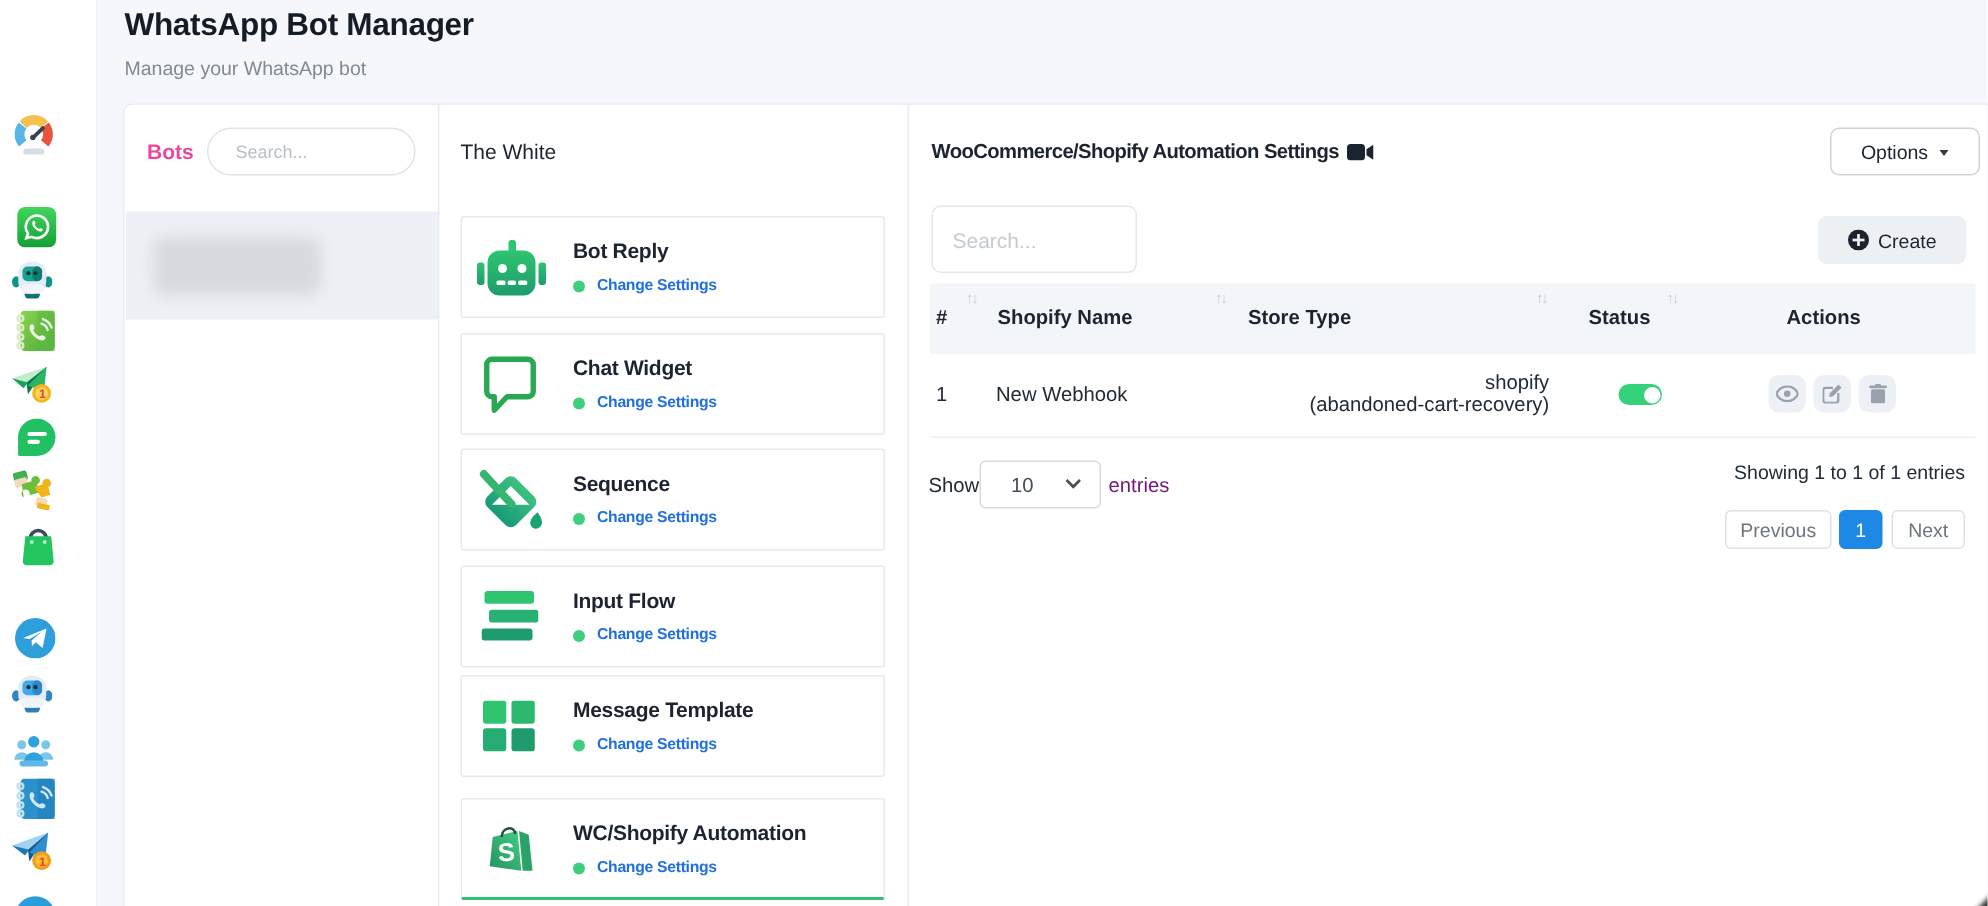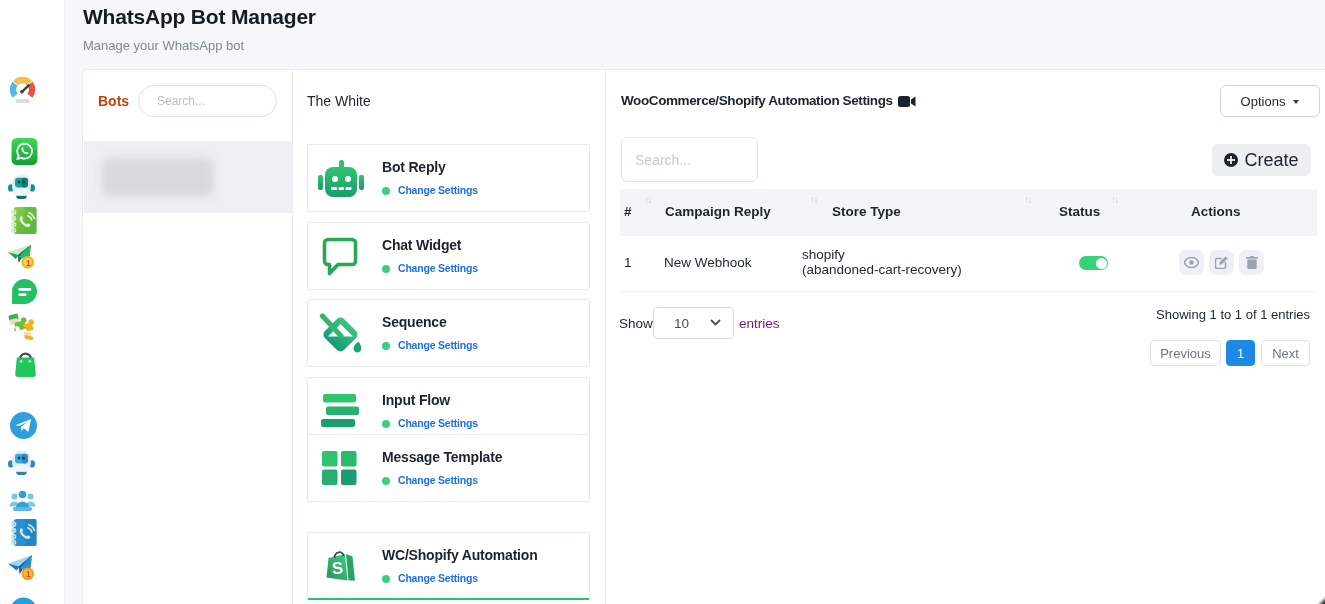--- a/index.html
+++ b/index.html
@@ -14,38 +14,38 @@
 
 
 #h1 { left:83px; top:5px; font-size:21px; font-weight:bold; color:#141c25; letter-spacing:-0.2px;}
 #h2 { left:83px; top:38px; font-size:13px; color:#7f8a95; }
 
 
 #card { left:82px; top:69px; width:1244px; height:541px; background:#fff; border:1px solid #e9ecf1; border-radius:6px 0 0 0; }
 .vdiv { position:absolute; top:0; bottom:0; width:1px; background:#e9edf2; }
 
 
-#bots-label { left:15px; top:23px; font-size:14px; font-weight:bold; color:#c2410c; }
+#bots-label { left:15px; top:23px; font-size:14px; font-weight:bold; color:#ec4899; }
 #bots-search { left:55px; top:15px; width:139px; height:32px; border:1px solid #dfe3e9; border-radius:16px; color:#b8bfc8; font-size:12px; line-height:30px; padding-left:18px; }
 #sel-row { left:1px; top:71px; width:208px; height:72px; background:#edf0f4; }
 #blob { left:18px; top:17px; width:112px; height:39px; background:#d4d7db; border-radius:7px; filter:blur(5px); opacity:0.9;}
 
 
 .mcard { position:absolute; left:224px; width:283px; height:68px; border:1px solid #e7eaf0; border-radius:2px; background:#fff; }
 .mtitle { position:absolute; left:74px; top:14px; font-size:14px; font-weight:bold; color:#1b2430; letter-spacing:-0.2px; }
 .mdot { position:absolute; left:74px; top:42px; width:8px; height:8px; border-radius:50%; background:#3ecf7e; }
 .mcs { position:absolute; left:90px; top:39px; font-size:10.5px; font-weight:bold; color:#2170dd; letter-spacing:-0.2px; }
 .micon { position:absolute; }
 
 
 #rp-title { left:538px; top:23px; font-size:13.5px; font-weight:bold; color:#1b2430; letter-spacing:-0.4px; }
 #options { left:1137px; top:15px; width:100px; height:32px; border:1px solid #ccd4dc; border-radius:6px; background:#fff; font-size:13px; color:#1b2430; display:flex; align-items:center; justify-content:center; gap:8px; }
 .caret { width:0; height:0; border-left:3.5px solid transparent; border-right:3.5px solid transparent; border-top:4.5px solid #333b44; margin-top:2px; }
 #rp-search { left:538px; top:67px; width:137px; height:45px; border:1px solid #e3e7ec; border-radius:6px; color:#c4cad2; font-size:14px; display:flex; align-items:center; padding-left:13px; }
-#create { left:1129px; top:74px; width:99px; height:32px; background:#edf0f3; border-radius:6px; display:flex; align-items:center; justify-content:center; gap:6px; font-size:18px; color:#1b2430; }
+#create { left:1129px; top:74px; width:99px; height:32px; background:#edf0f3; border-radius:6px; display:flex; align-items:center; justify-content:center; gap:6px; font-size:13px; color:#1b2430; }
 
 
 #thead { left:537px; top:119px; width:697px; height:47px; background:#f3f6f9; }
 .th { position:absolute; font-size:13.5px; font-weight:bold; color:#1c2430; top:15px; }
 .sort { position:absolute; top:5px; font-size:10px; color:#c6cdd5; letter-spacing:-1.5px; }
 .td { position:absolute; font-size:13.5px; color:#212b36; }
 #rowline { left:537px; top:221px; width:697px; height:1px; background:#eef1f4; }
 
 
 #toggle { left:996px; top:186px; width:29px; height:14px; border-radius:7px; background:#36d27a; }
@@ -138,21 +138,21 @@
           </defs>
         <rect x="2" y="0" width="33" height="8.5" rx="2" fill="#2ec470"></rect>
         <rect x="5" y="12.5" width="33" height="8.5" rx="2" fill="#27b273"></rect>
         <rect x="0" y="25" width="34" height="8" rx="2" fill="#1e9c6d"></rect>
       </svg>
       <div class="mtitle">Input Flow</div>
         <div class="mdot"></div>
         <div class="mcs">Change Settings</div>
     </div>
 
-    <div class="mcard" style="top:364px;padding-left:24px;">
+    <div class="mcard" style="top:380px;padding-left:24px;">
       <svg class="micon" style="left:14px; top:16px;" width="35" height="34" viewBox="0 0 35 34">
         <rect x="0" y="0" width="15.5" height="15.5" rx="2" fill="#2ec470"></rect>
         <rect x="19" y="0" width="15.5" height="15.5" rx="2" fill="#2ab96f"></rect>
         <rect x="0" y="18.5" width="15.5" height="15.5" rx="2" fill="#25ad74"></rect>
         <rect x="19" y="18.5" width="15.5" height="15.5" rx="2" fill="#1e9c6d"></rect>
       </svg>
       <div class="mtitle">Message Template</div>
         <div class="mdot"></div>
         <div class="mcs">Change Settings</div>
     </div>
@@ -187,32 +187,32 @@
           <circle cx="7" cy="7" r="7" fill="#1a232e"></circle>
           <rect x="6.1" y="3" width="1.8" height="8" fill="#edf0f3"></rect>
           <rect x="3" y="6.1" width="8" height="1.8" fill="#edf0f3"></rect>
         </svg>
       Create
     </div>
 
     <div class="abs" id="thead">
       <div class="th" style="left:4px;">#</div>
         <div class="sort" style="left:24px;">↑↓</div>
-      <div class="th" style="left:45px;">Campaign Reply</div>
+      <div class="th" style="left:45px;">Shopify Name</div>
         <div class="sort" style="left:190px;">↑↓</div>
       <div class="th" style="left:212px;">Store Type</div>
         <div class="sort" style="left:404px;">↑↓</div>
       <div class="th" style="left:439px;">Status</div>
         <div class="sort" style="left:491px;">↑↓</div>
       <div class="th" style="left:571px;">Actions</div>
     </div>
 
     <div class="td" style="left:541px; top:185px;">1</div>
     <div class="td" style="left:581px; top:185px;">New Webhook</div>
-    <div class="td" style="left:719px; top:177px;">shopify<br>(abandoned-cart-recovery)</div>
+    <div class="td" style="left:790px; top:177px;text-align:right;">shopify<br>(abandoned-cart-recovery)</div>
     <div class="abs" id="toggle">
         <div id="knob"></div>
       </div>
     <div id="rowline" class="abs"></div>
 
     <div class="abtn" style="left:1096px;">
       <svg width="15" height="11" viewBox="0 0 15 11">
           <path d="M7.5 0.5 C 11 0.5 13.8 3 14.7 5.5 C 13.8 8 11 10.5 7.5 10.5 C 4 10.5 1.2 8 0.3 5.5 C 1.2 3 4 0.5 7.5 0.5 Z" fill="none" stroke="#99a2ad" stroke-width="1.6"></path>
           <circle cx="7.5" cy="5.5" r="2.2" fill="#99a2ad"></circle>
         </svg>

